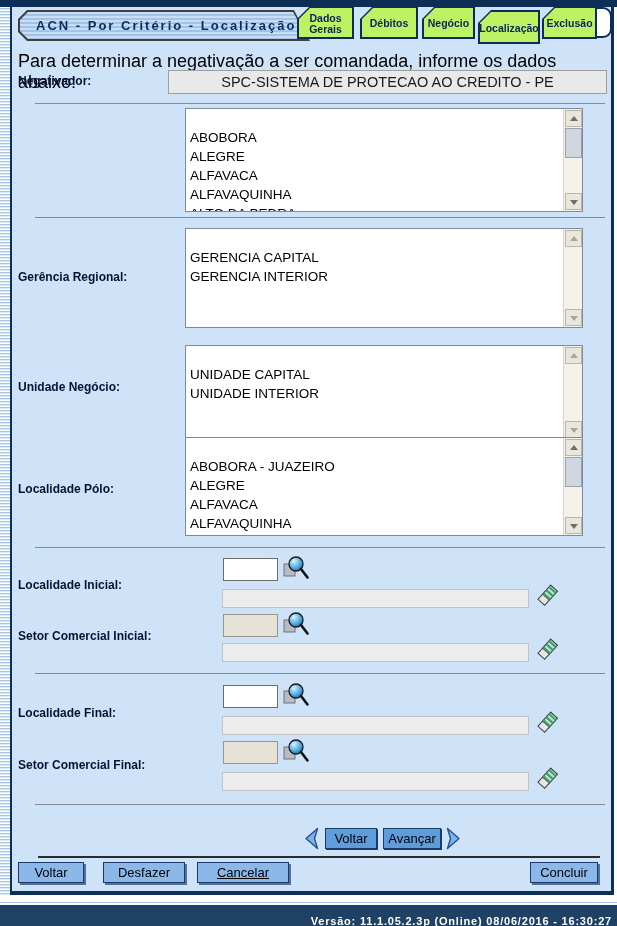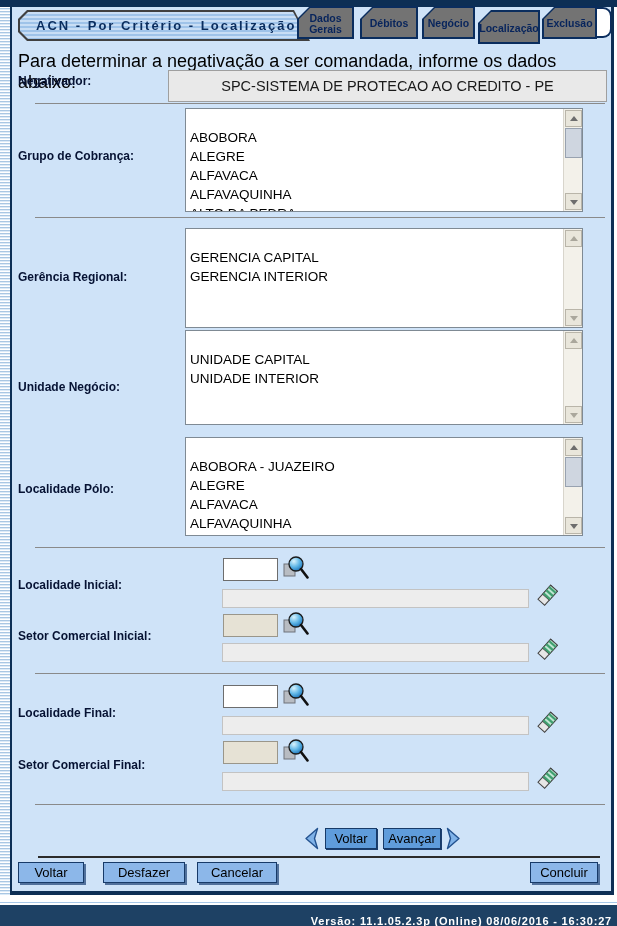--- a/index.html
+++ b/index.html
@@ -24,36 +24,36 @@
       background:repeating-linear-gradient(to bottom,#c9def5 0 2px,#9fc3e9 2px 4px);
       display:flex; align-items:center; padding-left:16px; }
   .banner-in span { font-size:13px; font-weight:bold; letter-spacing:2px; color:#0a2d5e; white-space:nowrap; }
 
   .endcap { position:absolute; left:584px; top:0px; width:16px; height:31px; background:#ffffff;
       border:2px solid #0a2d5e; border-left:none; border-radius:0 9px 9px 0; }
 
   
   .tab { position:absolute; background:#0a2d5e;
       clip-path:polygon(13px 0, 100% 0, 100% 100%, 0 100%, 0 13px); }
-  .tab-in { position:absolute; inset:2px; background:#737373;
+  .tab-in { position:absolute; inset:2px; background:#bef264;
       clip-path:polygon(11px 0, 100% 0, 100% 100%, 0 100%, 0 11px);
       display:flex; align-items:center; justify-content:center; text-align:center;
       font-size:10.5px; font-weight:bold; color:#07245c; line-height:1.05; padding-top:3px; }
   .tab1 { left:285px; top:-1px; width:57px; height:33px; }
   .tab2 { left:348px; top:-1px; width:58px; height:33px; }
   .tab3 { left:410px; top:-1px; width:53px; height:33px; }
   .tab4 { left:466px; top:3px;  width:62px; height:34px; }
   .tab5 { left:530px; top:-1px; width:55px; height:33px; }
 
   
   .instruction { position:absolute; left:6px; top:44px; font-size:18px; color:#000000; }
   .flabel { position:absolute; left:6px; width:178px; font-size:12px; font-weight:bold; color:#061233; }
 
   
-  .neg-field { position:absolute; left:156px; top:63px; width:439px; height:32px; background:#e9e9e9;
+  .neg-field { position:absolute; left:156px; top:63px; width:439px; height:24px; background:#e9e9e9;
       border:1px solid #9f9f9f; display:flex; align-items:center; justify-content:center;
       font-size:14.5px; color:#1a1a1a; }
 
   .divider { position:absolute; left:23px; width:570px; height:1px; background:#8a8a8a; }
   .divider.dark { left:26px; width:562px; height:2px; background:#2b2b2b; }
 
   
   .listbox { position:absolute; left:173px; width:398px; background:#ffffff; border:1px solid #7f8a94;padding-left:36px; }
   .lb-items { position:absolute; left:0; top:0; right:20px; bottom:0; overflow:hidden; padding:19px 0 0 4px; }
   .lb-item { font-size:13.5px; color:#000000; line-height:19px; white-space:nowrap; }
@@ -123,21 +123,20 @@
       <div class="tab-in">Localização</div>
     </div>
 
     <div class="instruction">Para determinar a negativação a ser comandada, informe os dados abaixo:</div>
 
     <div class="flabel" style="top:67px;">Negativador:</div>
     <div class="neg-field">SPC-SISTEMA DE PROTECAO AO CREDITO - PE</div>
 
     <div class="divider" style="top:96px;"></div>
 
-    <div class="flabel" style="top:142px;">Grupo de Cobrança:</div>
     <div class="listbox" style="top:101px; height:104px;">
       <div class="lb-items">
           <div class="lb-item">ABOBORA</div>
           <div class="lb-item">ALEGRE</div>
           <div class="lb-item">ALFAVACA</div>
           <div class="lb-item">ALFAVAQUINHA</div>
           <div class="lb-item">ALTO DA PEDRA</div>
         </div>
       <div class="sb">
         <div class="sb-btn up"></div>
@@ -154,21 +153,21 @@
           <div class="lb-item">GERENCIA CAPITAL</div>
           <div class="lb-item">GERENCIA INTERIOR</div>
         </div>
       <div class="sb dim">
         <div class="sb-btn up"></div>
         <div class="sb-btn down"></div>
       </div>
     </div>
 
     <div class="flabel" style="top:373px;">Unidade Negócio:</div>
-    <div class="listbox" style="top:323px; height:95px;text-decoration:underline;">
+    <div class="listbox" style="top:338px; height:95px;text-decoration:underline;">
       <div class="lb-items">
           <div class="lb-item">UNIDADE CAPITAL</div>
           <div class="lb-item">UNIDADE INTERIOR</div>
         </div>
       <div class="sb dim">
         <div class="sb-btn up"></div>
         <div class="sb-btn down"></div>
       </div>
     </div>
 
@@ -295,21 +294,21 @@
     <button class="btn nav" style="left:313px; top:821px; width:52px;">Voltar</button>
     <button class="btn nav" style="left:371px; top:821px; width:58px;">Avançar</button>
     <svg class="chev" style="left:434px; top:820px;" viewBox="0 0 16 23">
       <path d="M1.5 1.5 L13 11.5 L1.5 21.5 L4.5 11.5 Z" fill="#7fb2e8" stroke="#23528f" stroke-width="1.4" stroke-linejoin="round"></path>
     </svg>
 
     <div class="divider dark" style="top:849px;"></div>
 
     <button class="btn action" style="left:6px;  top:855px; width:66px;">Voltar</button>
     <button class="btn action" style="left:91px; top:855px; width:82px;">Desfazer</button>
-    <button class="btn action" style="left:185px;top:855px; width:80px;">Cancelar</button>
+    <button class="btn action" style="left:185px;top:855px; width:92px;text-decoration:underline;">Cancelar</button>
     <button class="btn action" style="left:518px;top:855px; width:68px;">Concluir</button>
   </div>
 
   <div class="right-border"></div>
   <div class="bottom-border"></div>
 
   <div class="footer-line"></div>
   <div class="footer">
     <span>Versão: 11.1.05.2.3p (Online) 08/06/2016 - 16:30:27</span>
   </div>

